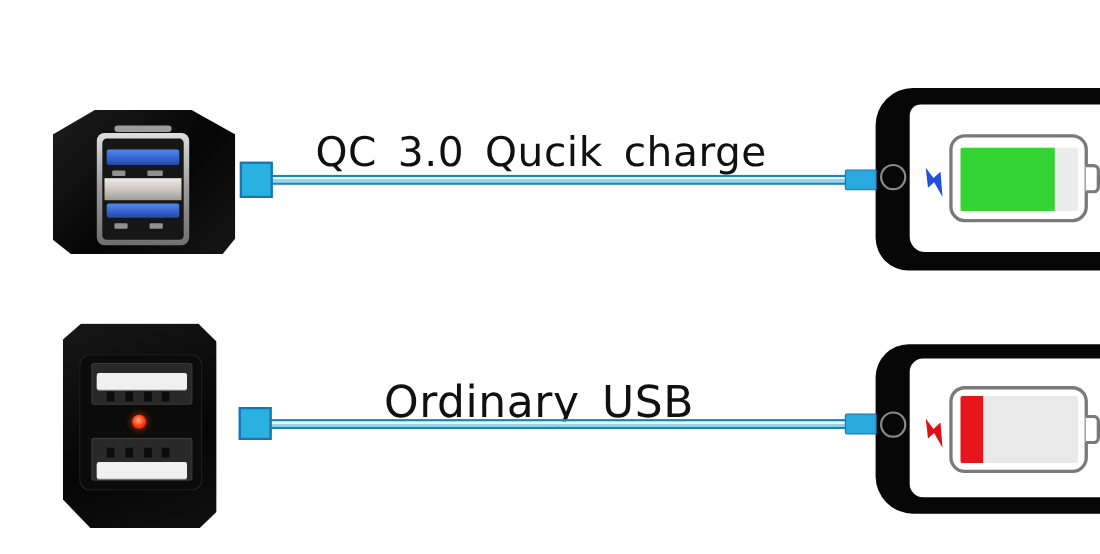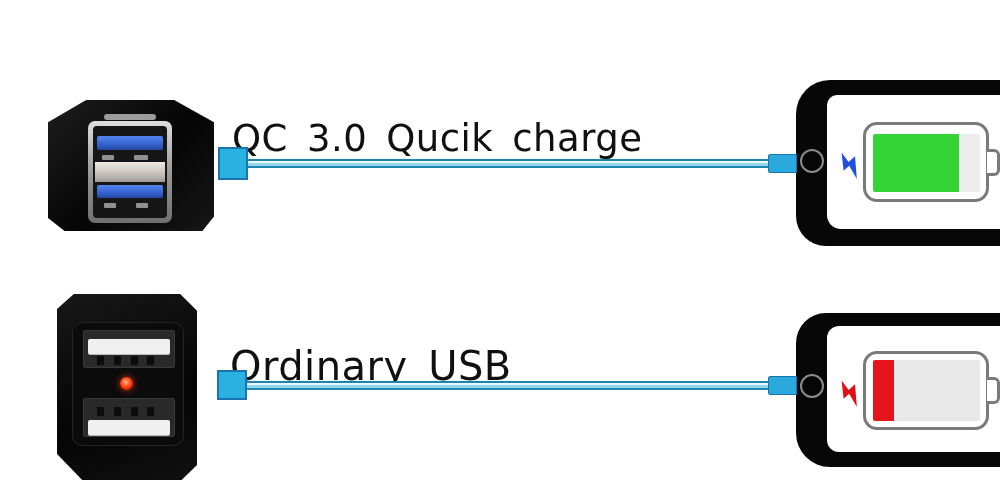--- a/index.html
+++ b/index.html
@@ -3,21 +3,21 @@
 <meta charset="utf-8">
 <style>
   html,body{margin:0;padding:0;background:#ffffff;}
   #canvas{
     position:relative;width:1000px;height:504px;background:#ffffff;
     overflow:hidden;font-family:"DejaVu Sans","Liberation Sans",sans-serif;
   }
   
   .row-label{
     position:absolute;color:#101010;line-height:1;white-space:nowrap;
-    text-align:left;letter-spacing:0.5px;word-spacing:0.18em;
+    text-align:center;letter-spacing:0.5px;word-spacing:0.18em;
   }
   #label-qc{left:232px;top:120px;width:520px;font-size:37px;}
   #label-usb{left:230px;top:346px;width:520px;font-size:40px;}
   
   .cable-line{
     position:absolute;height:9px;box-sizing:border-box;z-index:1;
     border-top:2px solid #1d86af;border-bottom:2px solid #1d86af;
     background:linear-gradient(180deg,#eef8fc 0%,#eef8fc 42%,#93d6eb 42%,#93d6eb 100%);
   }
   .cable-square{

